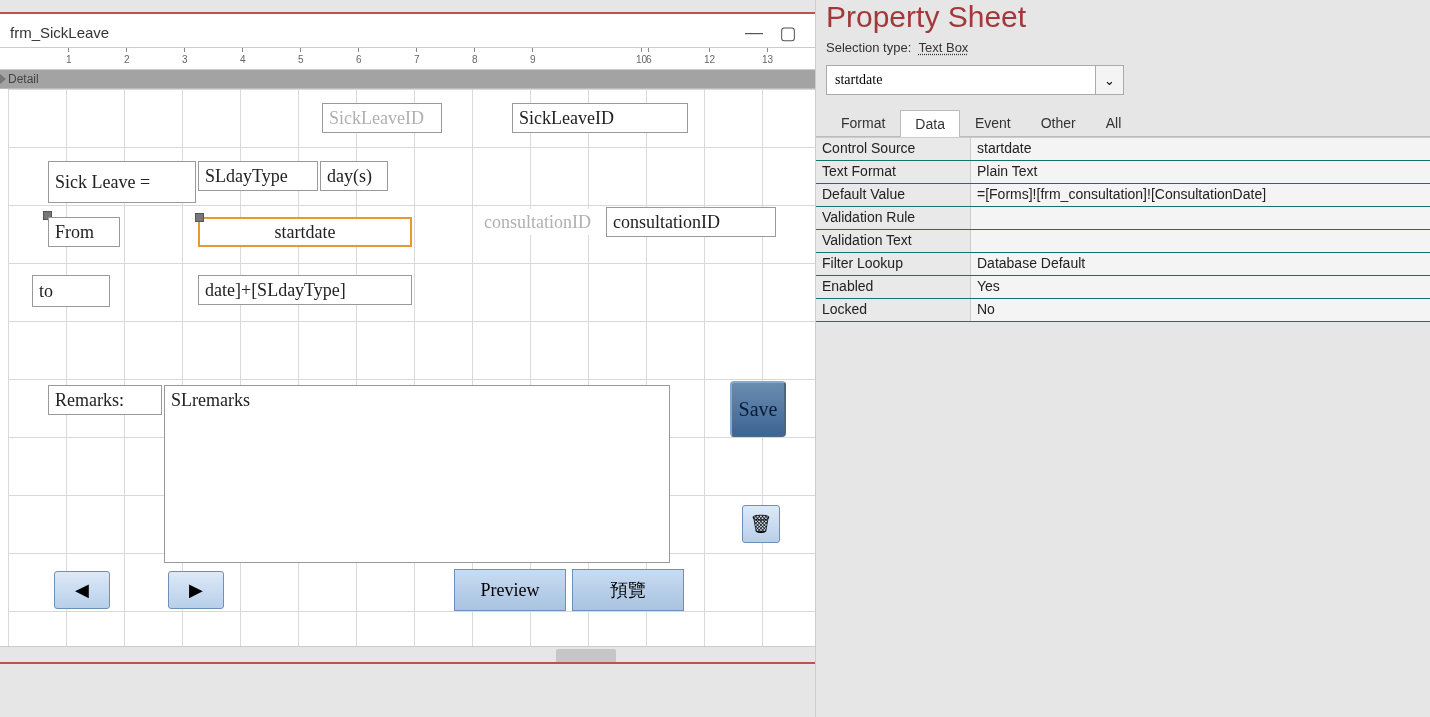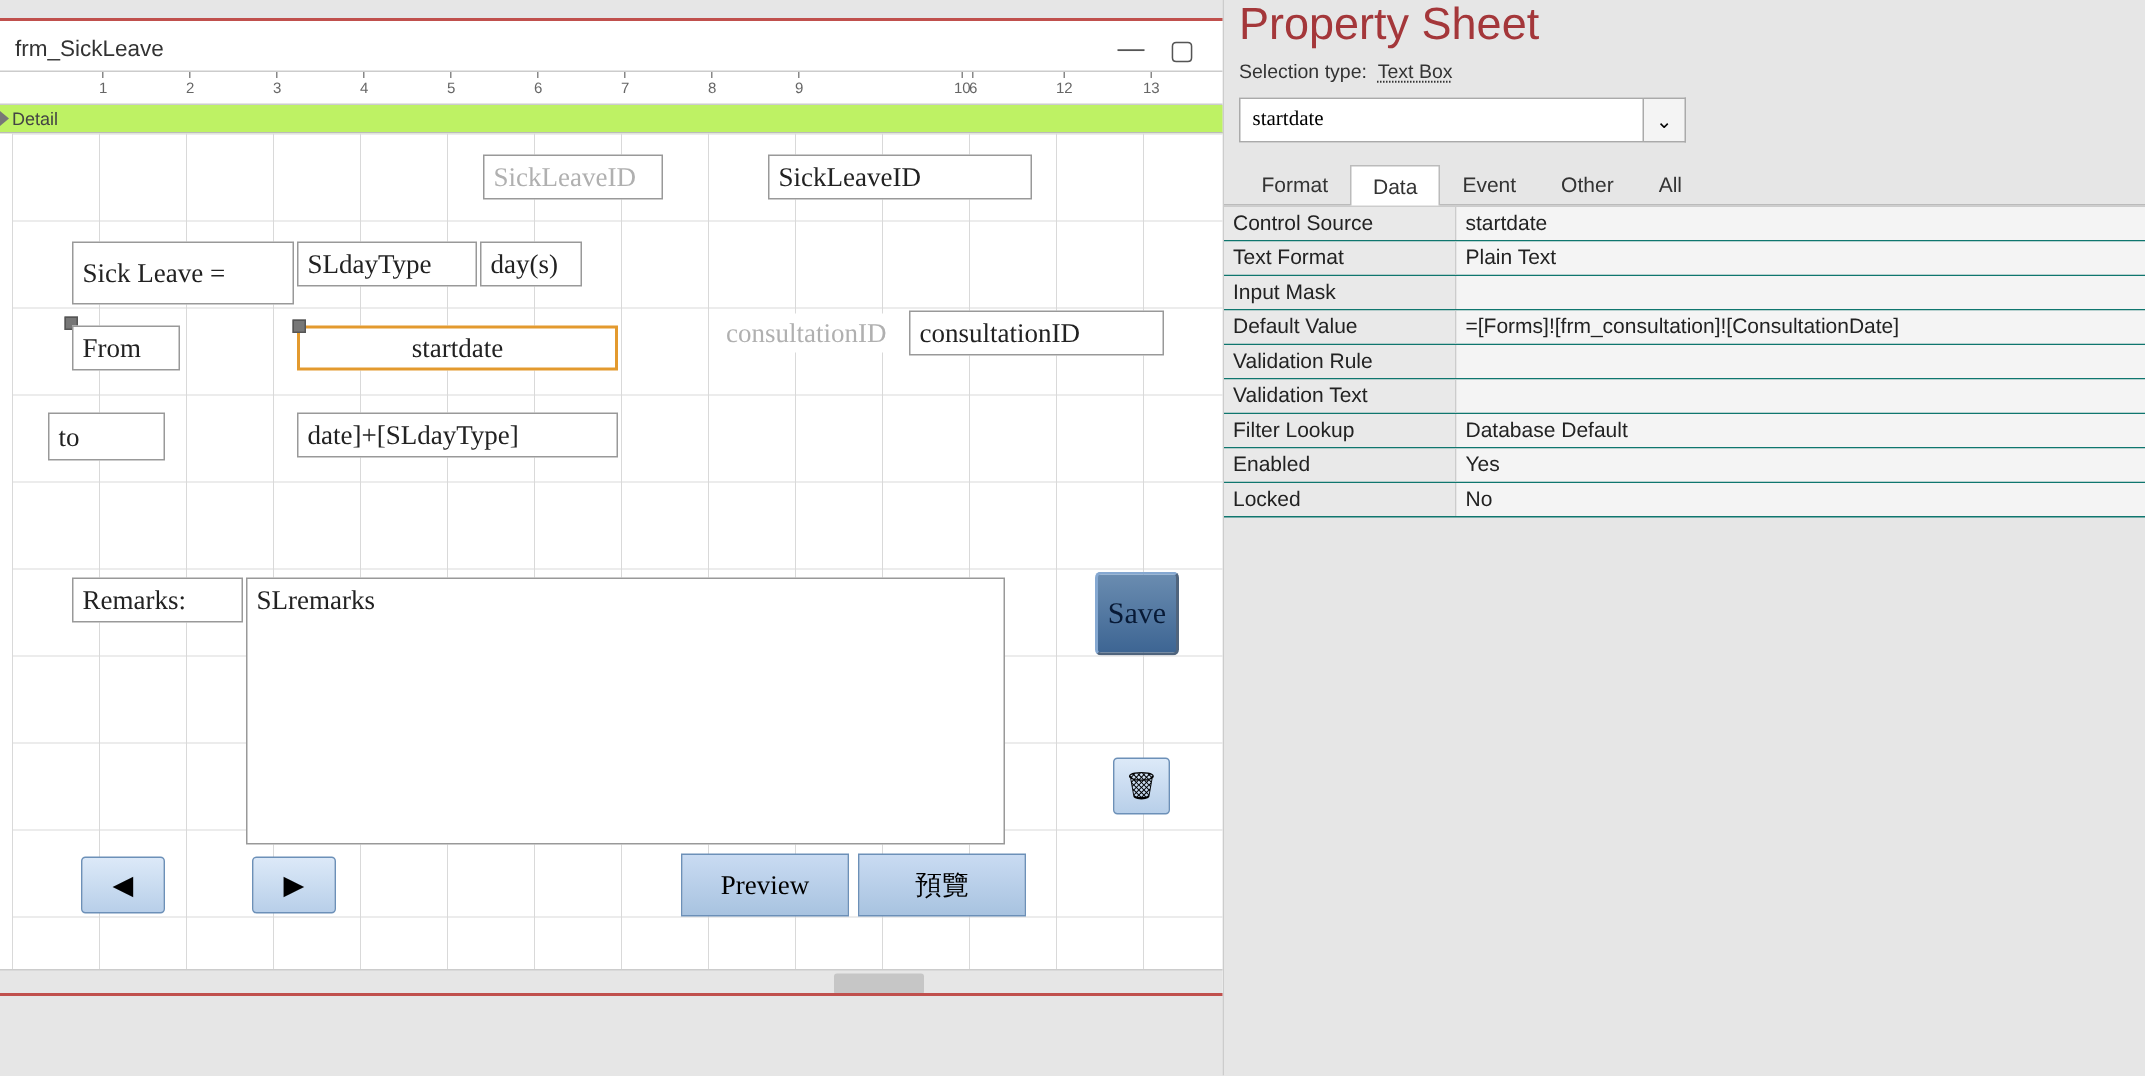--- a/index.html
+++ b/index.html
@@ -13,21 +13,21 @@
 
 .tab-bar { display: flex; align-items: center; padding: 4px 10px 0 10px; background: #fff; border-bottom: 1px solid #ccc; height: 34px; }
 .tab-title { flex: 1; font-size: 15px; color: #333; }
 .win-btn { width: 34px; height: 24px; display: flex; align-items: center; justify-content: center; font-size: 18px; color: #555; cursor: pointer; }
 
 .ruler { height: 22px; background: #fff; border-bottom: 1px solid #ccc; position: relative; overflow: hidden; }
 .ruler-tick { position: absolute; top: 0; height: 22px; display: flex; flex-direction: column; align-items: center; }
 .ruler-tick::before { content: ""; width: 1px; height: 4px; background: #888; }
 .ruler-num { font-size: 10px; color: #666; margin-top: 2px; }
 
-.section-band { background: #bef264; border-bottom: 1px solid #bbb; padding: 2px 8px; font-size: 12px; color: #444; position: relative; }
+.section-band { background: #a3a3a3; border-bottom: 1px solid #bbb; padding: 2px 8px; font-size: 12px; color: #444; position: relative; }
 .section-band::before { content: ""; position: absolute; left: 0; top: 4px; width: 0; height: 0; border-top: 5px solid transparent; border-bottom: 5px solid transparent; border-left: 6px solid #777; }
 
 .canvas-wrap { position: relative; height: 575px; background: #fff; }
 .canvas { position: absolute; left: 8px; top: 0; right: 0; bottom: 0; }
 
 .grid { position: absolute; inset: 0;
   background-image:
     linear-gradient(to right, #d9d9d9 1px, transparent 1px),
     linear-gradient(to bottom, #d9d9d9 1px, transparent 1px);
   background-size: 58px 58px;
@@ -236,24 +236,20 @@
     <div class="ps-grid" id="ps-grid">
         <div class="ps-row">
           <div class="ps-k">Control Source</div>
           <div class="ps-v">startdate</div>
         </div>
         <div class="ps-row">
           <div class="ps-k">Text Format</div>
           <div class="ps-v">Plain Text</div>
         </div>
         <div class="ps-row">
-          <div class="ps-k">Input Mask</div>
-          <div class="ps-v"></div>
-        </div>
-        <div class="ps-row">
           <div class="ps-k">Default Value</div>
           <div class="ps-v">=[Forms]![frm_consultation]![ConsultationDate]</div>
         </div>
         <div class="ps-row">
           <div class="ps-k">Validation Rule</div>
           <div class="ps-v"></div>
         </div>
         <div class="ps-row">
           <div class="ps-k">Validation Text</div>
           <div class="ps-v"></div>

